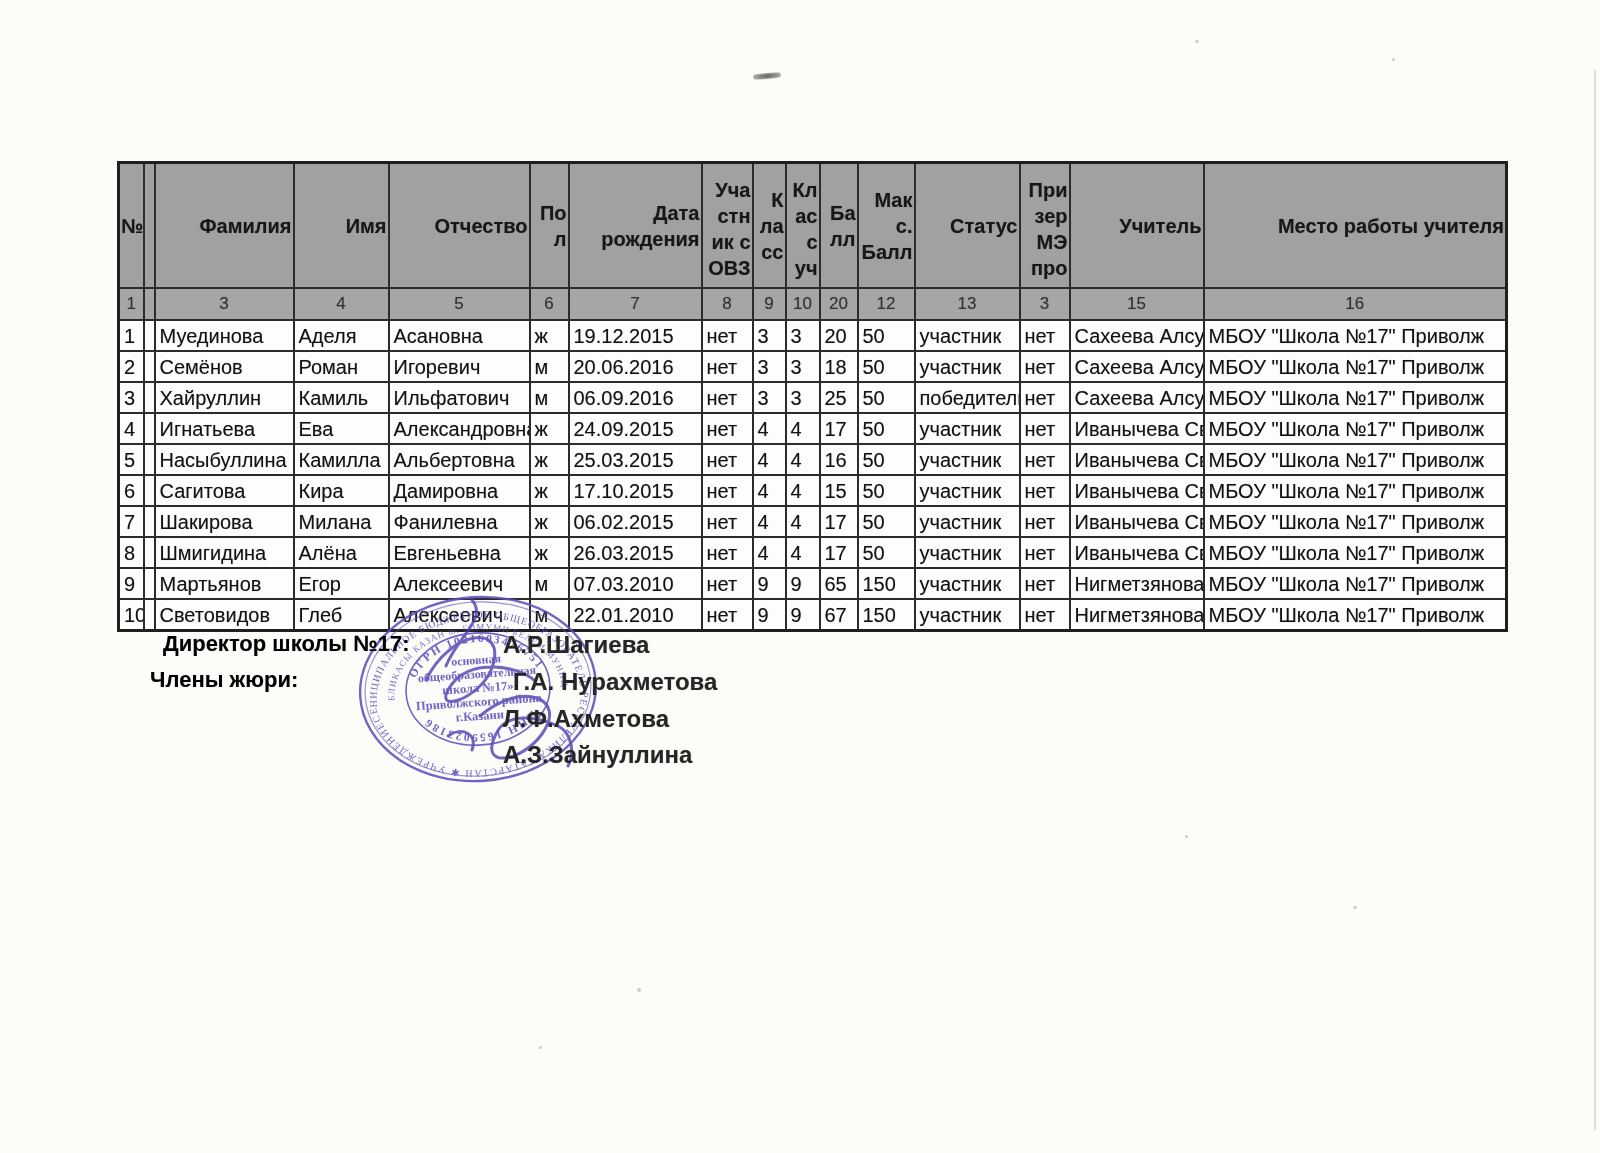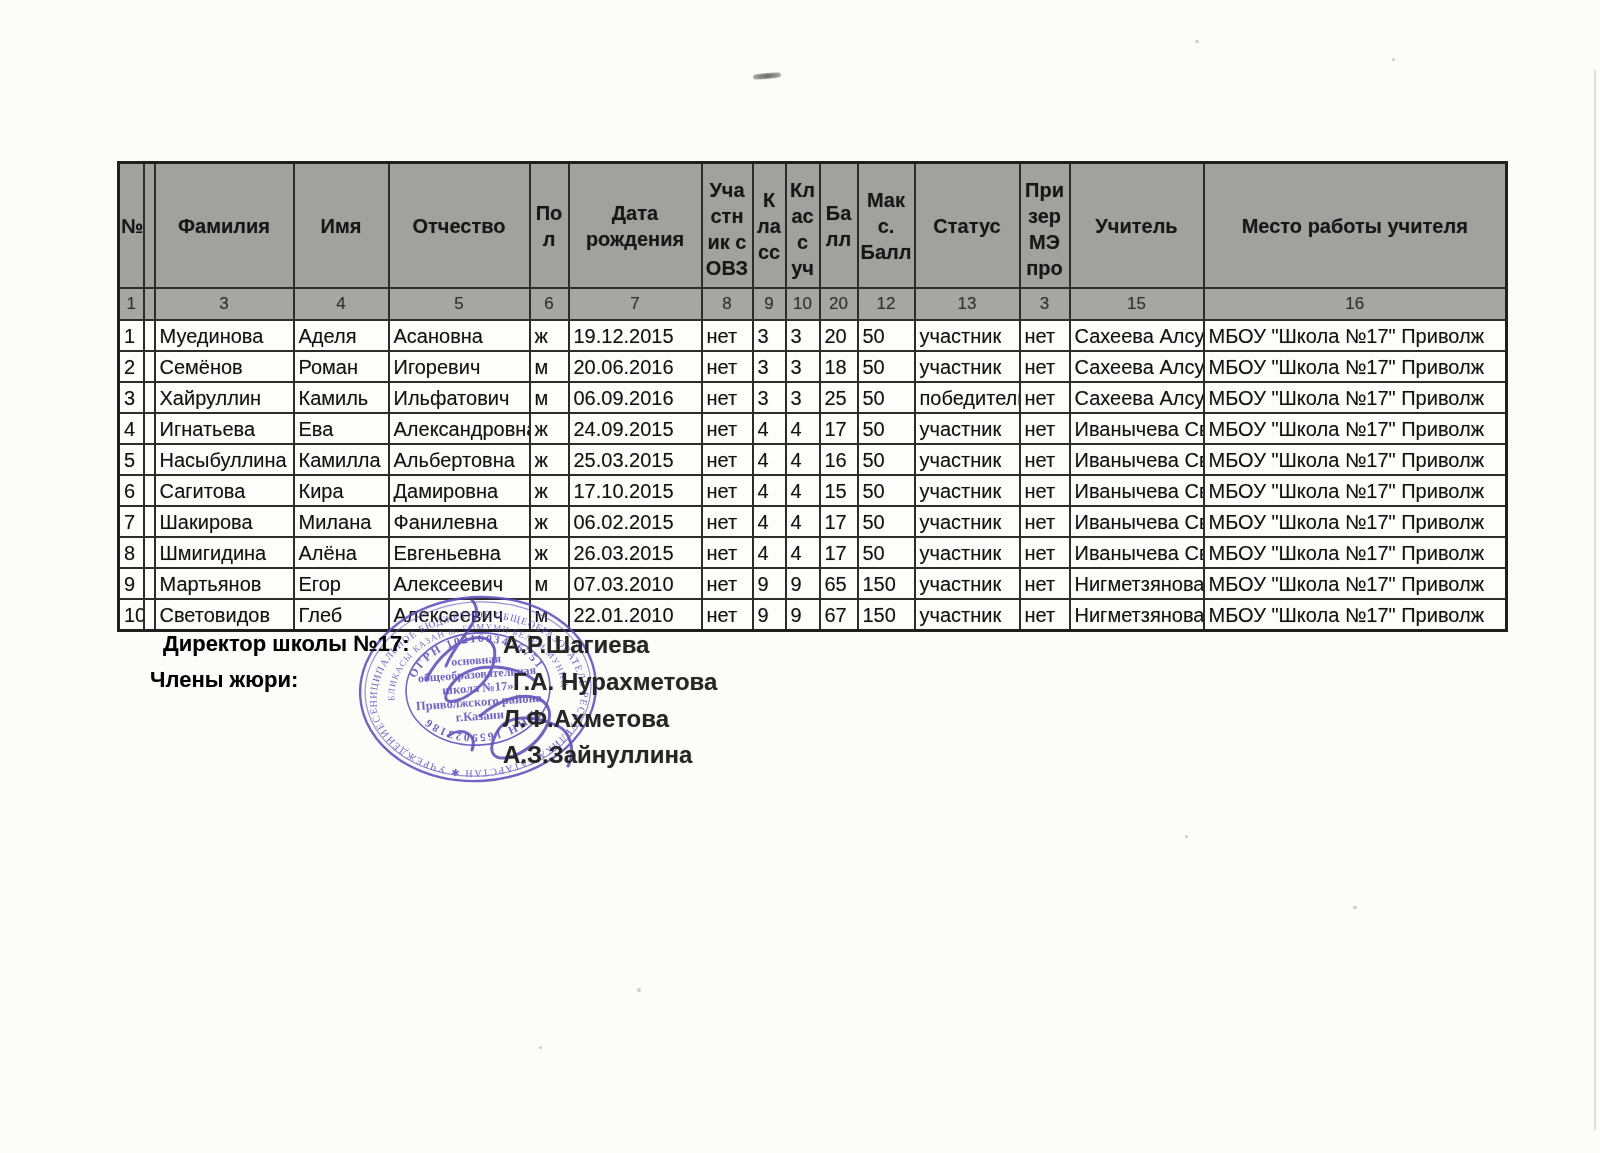--- a/index.html
+++ b/index.html
@@ -24,21 +24,21 @@
   }
   table.results th, table.results td{
     border:2px solid #2c2c2c;
     overflow:hidden;
     text-shadow:0 0 1px rgba(20,20,20,.35);
   }
   table.results th{
     background:#a1a1a0;
     height:110px;
     font-size:20px;font-weight:bold;color:#171717;
-    text-align:center;vertical-align:middle;
+    text-align:right;vertical-align:middle;
     white-space:pre-line;line-height:26px;padding:0 1px;
   }
   table.results th.clip{vertical-align:top;padding-top:13px;}
   tr.num-row td{
     background:#a6a6a5;height:28px;
     font-size:17px;color:#333;text-align:center;
     line-height:28px;white-space:nowrap;
   }
   tr.data-row td{
     height:29px;font-size:20px;line-height:28px;

